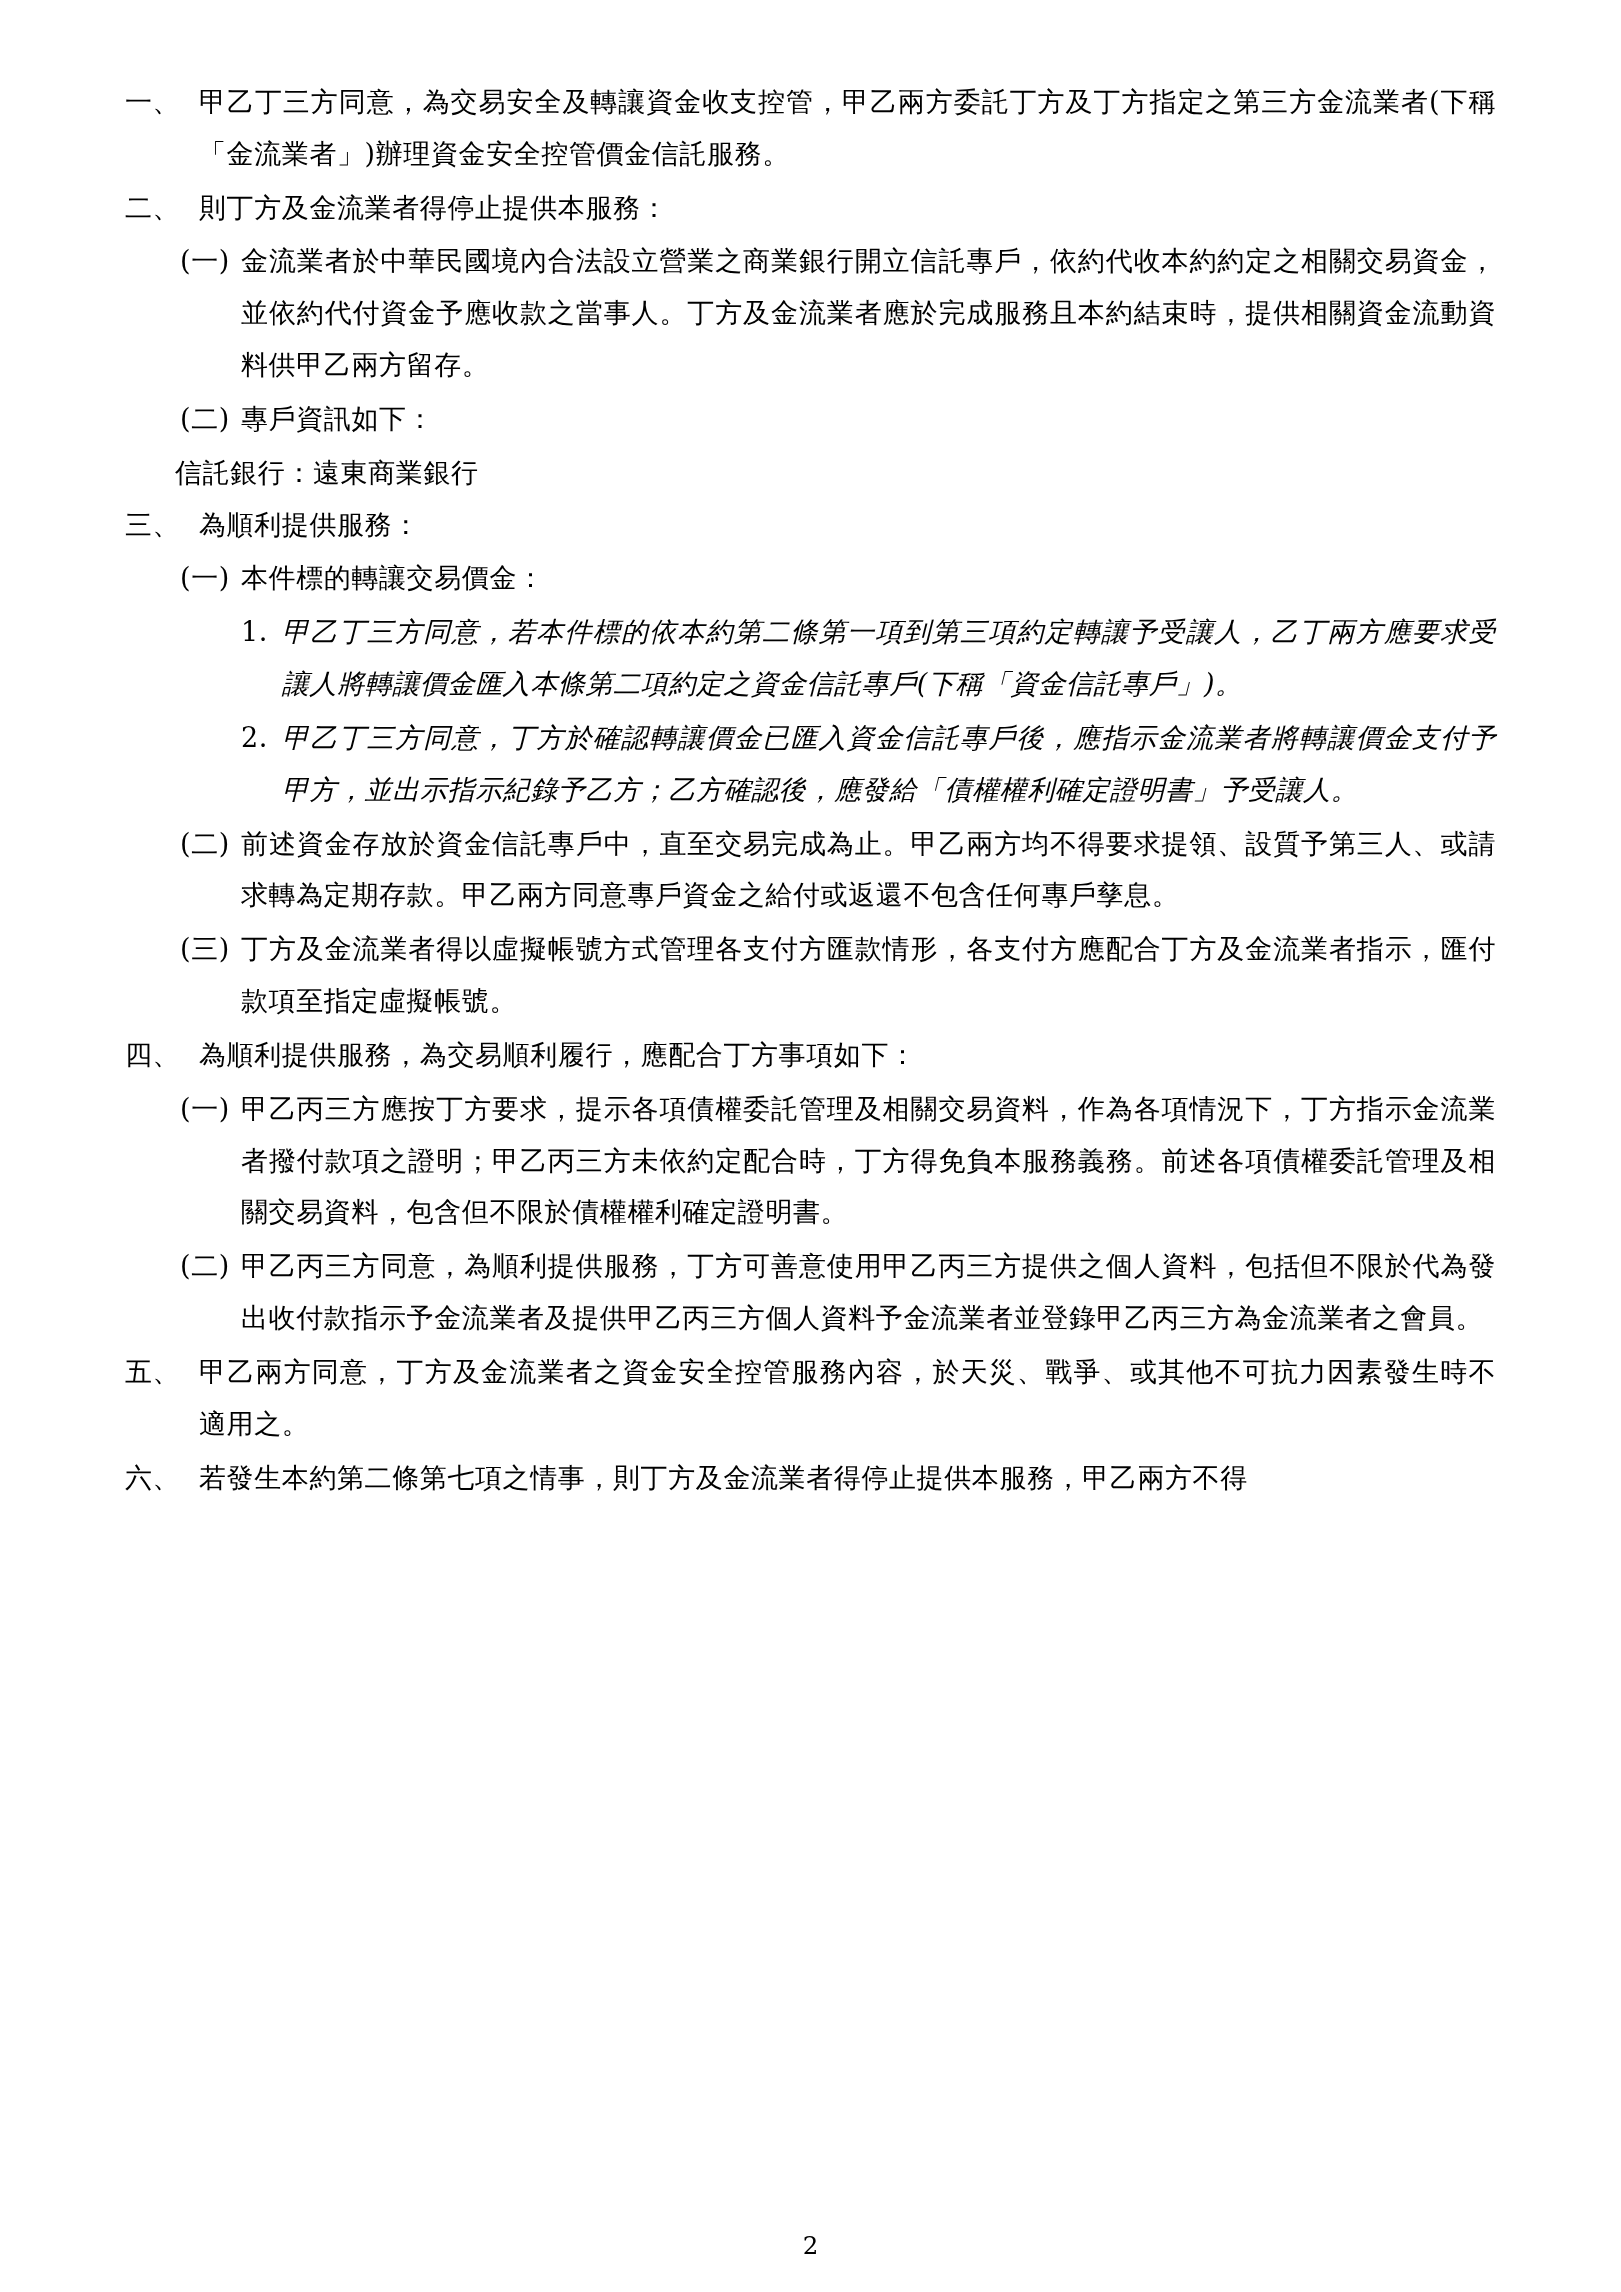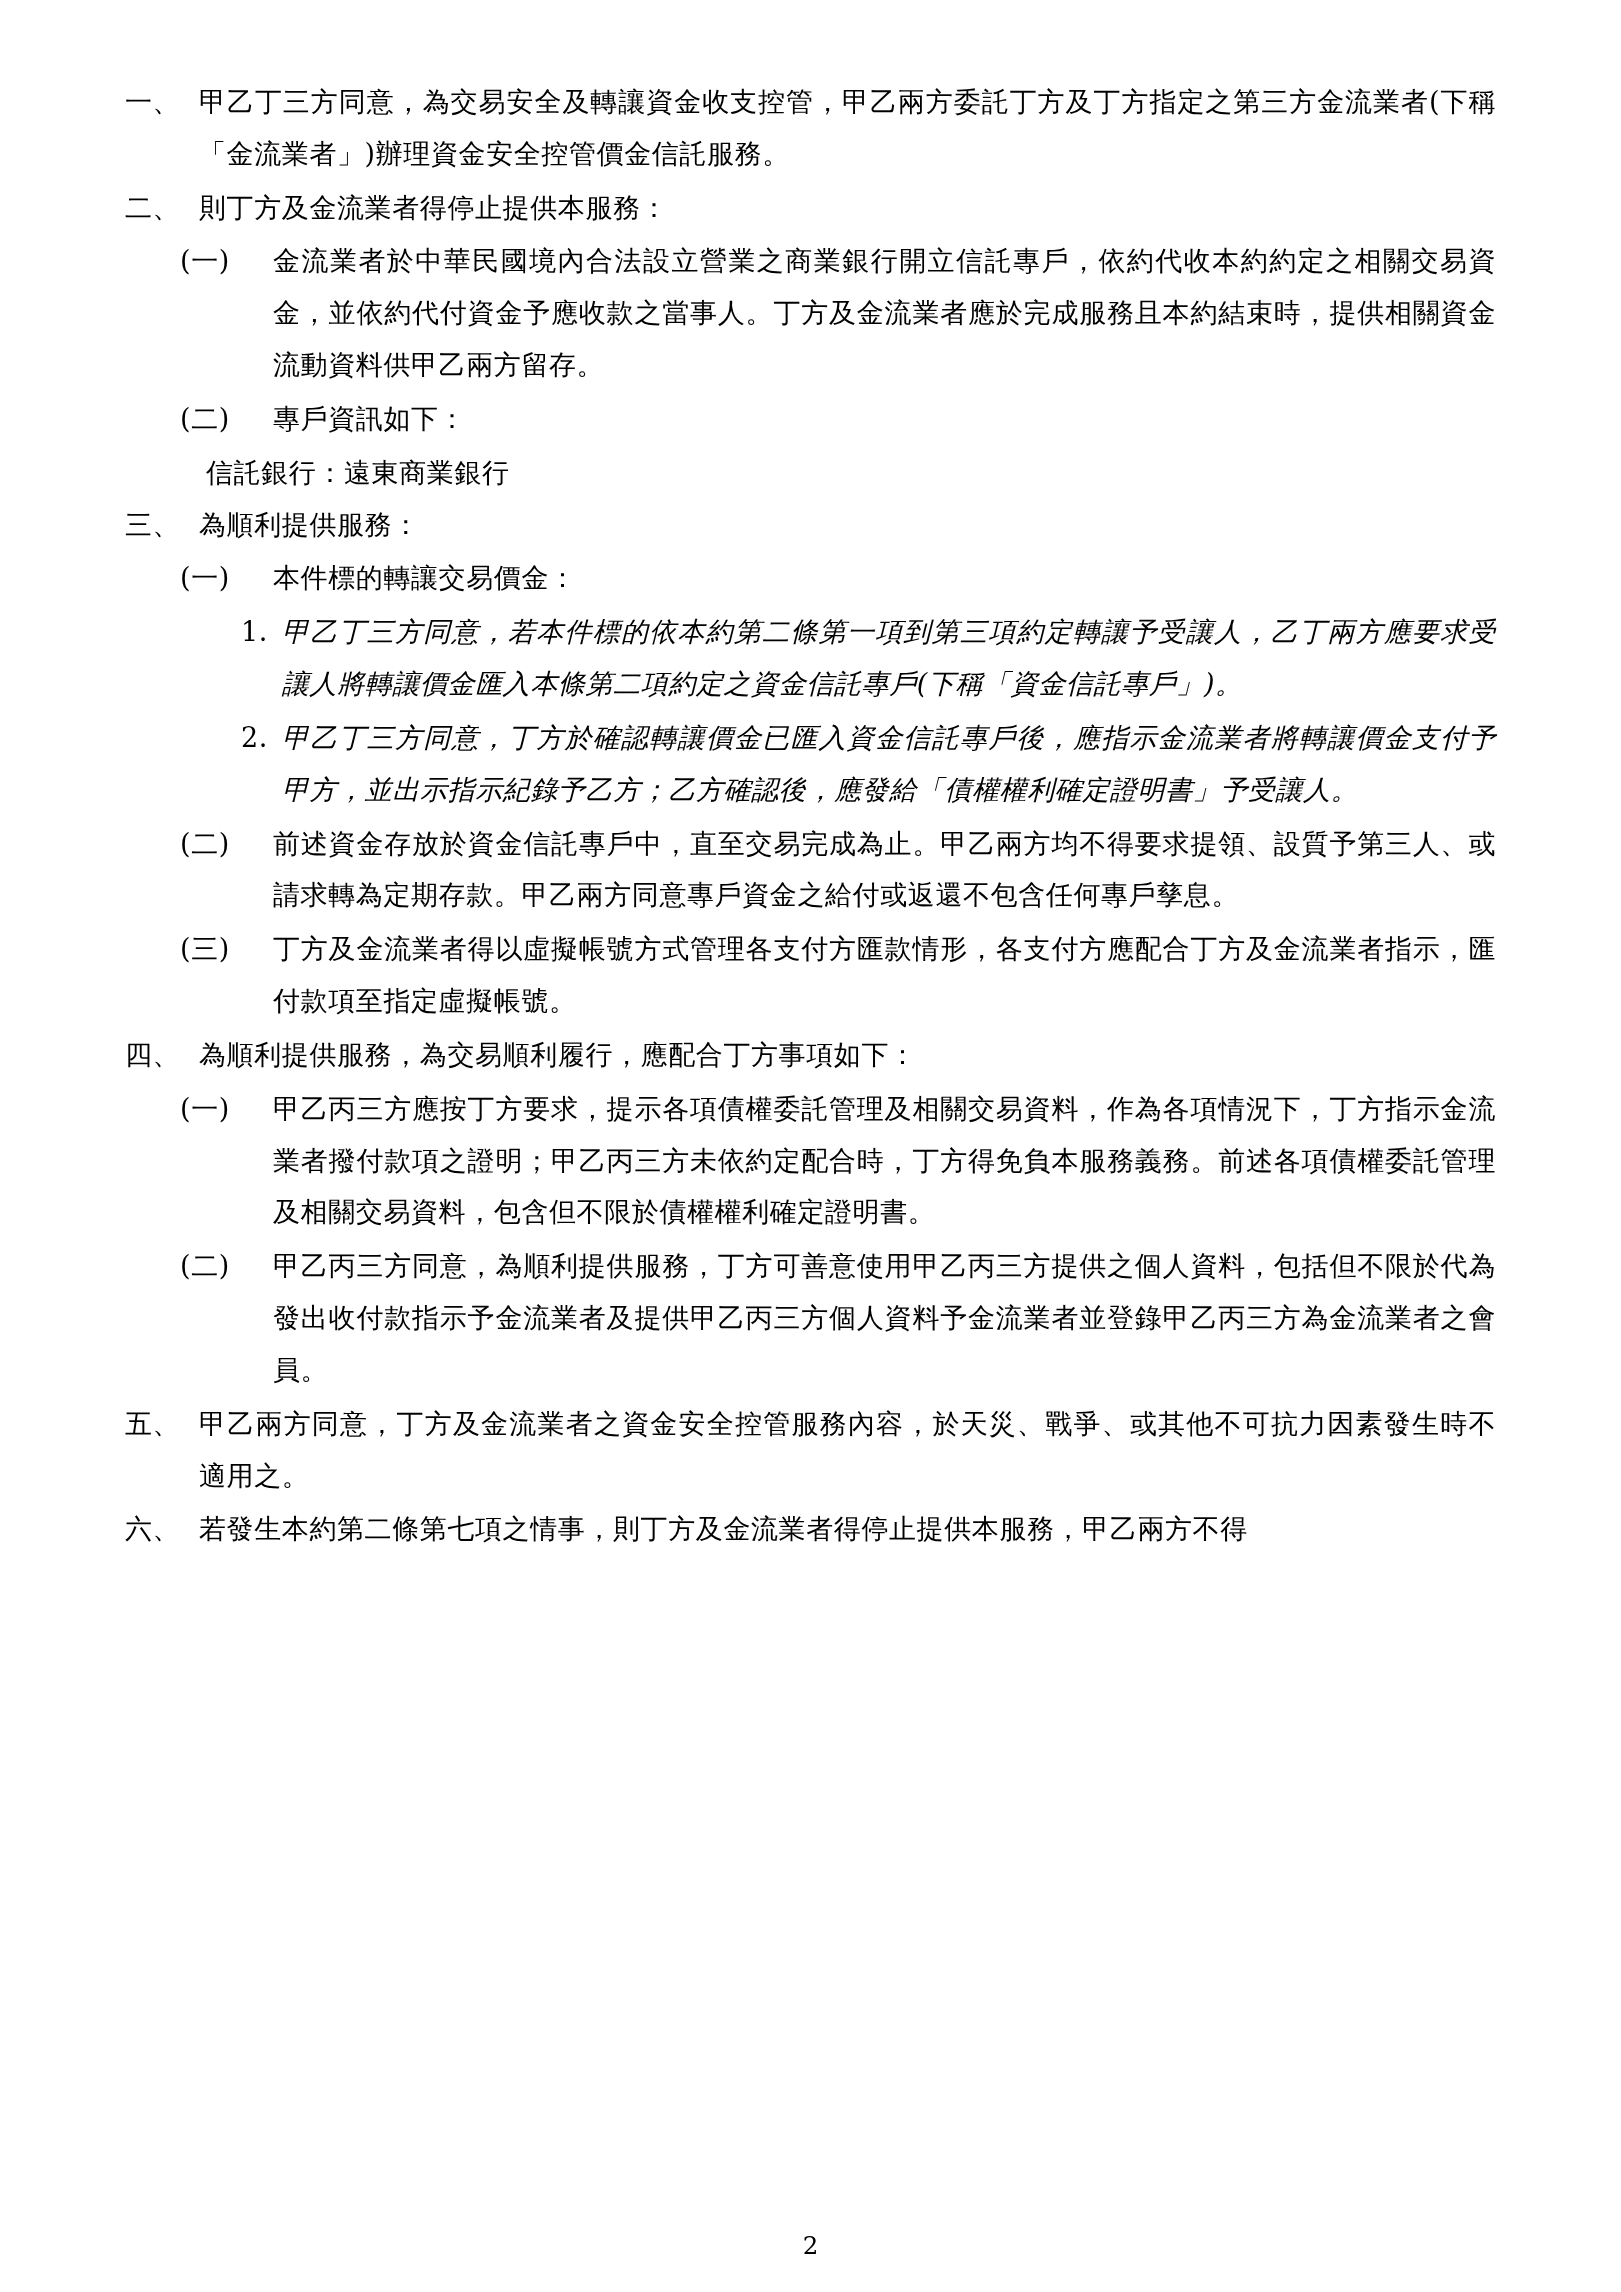--- a/index.html
+++ b/index.html
@@ -51,21 +51,20 @@
   }
   .lvl2 > .marker {
     flex: 0 0 auto;
     width: 61px;
     white-space: nowrap;
   }
   .lvl2 > .text {
     flex: 1 1 auto;
     text-align: justify;
     text-justify: inter-ideograph;
-    margin-left: 32px;
   }
   
   .lvl3 {
     display: flex;
     align-items: flex-start;
     margin-left: 116px;
     margin-bottom: 2px;
   }
   .lvl3 > .marker {
     flex: 0 0 auto;
@@ -73,21 +72,21 @@
     white-space: nowrap;
   }
   .lvl3 > .text {
     flex: 1 1 auto;
     text-align: justify;
     text-justify: inter-ideograph;
     font-style: italic;
   }
   
   .plain-indent {
-    margin-left: 81px;
+    margin-left: 50px;
     text-align: left;
   }
   .page-number {
     position: absolute;
     left: 0;
     right: 0;
     bottom: 33px;
     text-align: center;
     font-size: 24.5px;
     font-family: "DejaVu Serif", "Liberation Serif", serif;

